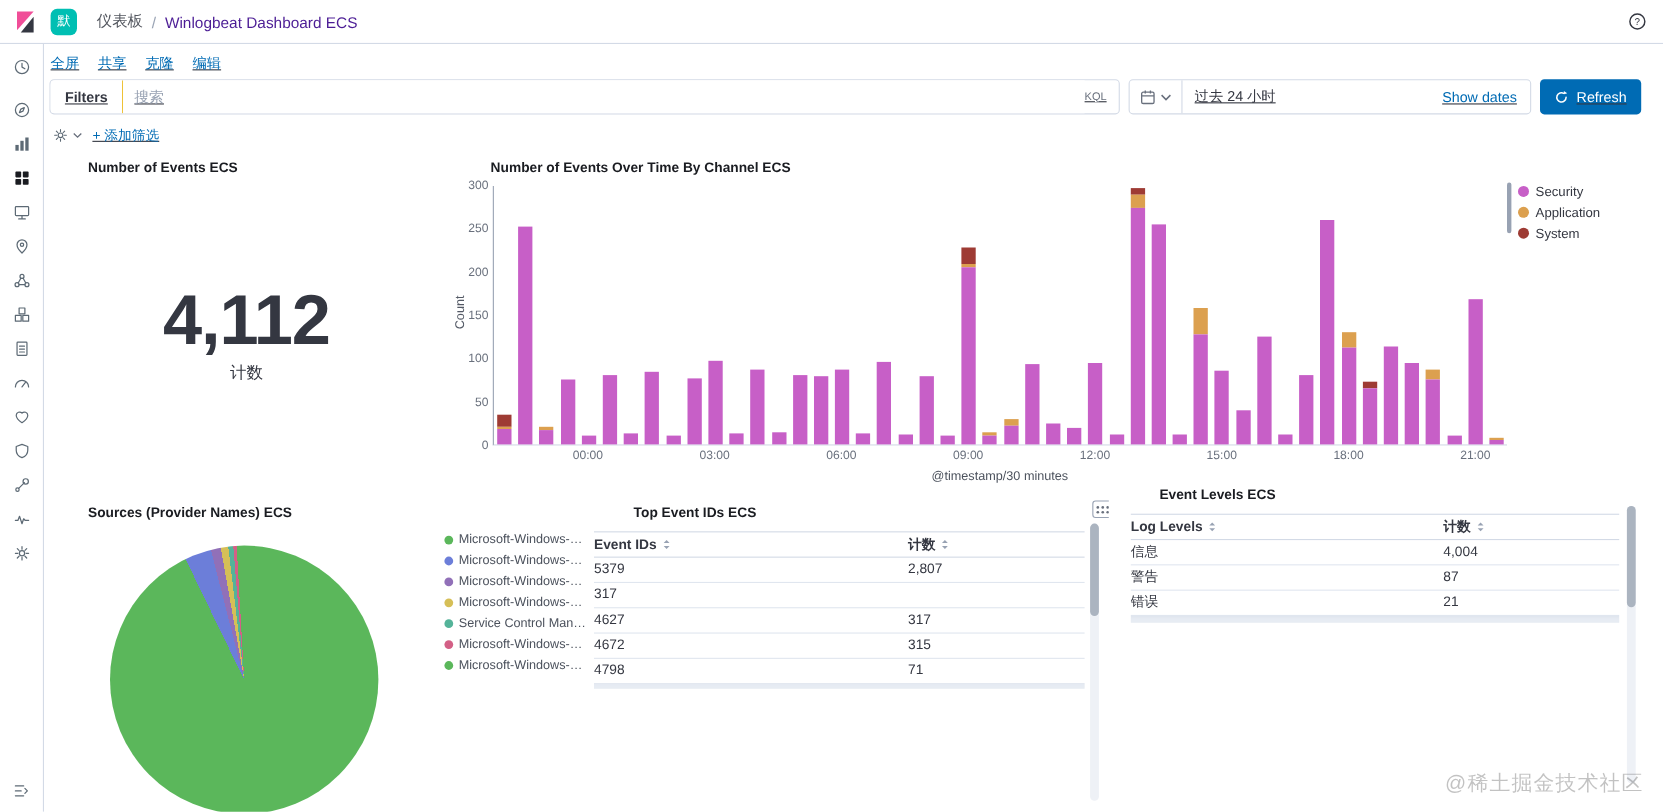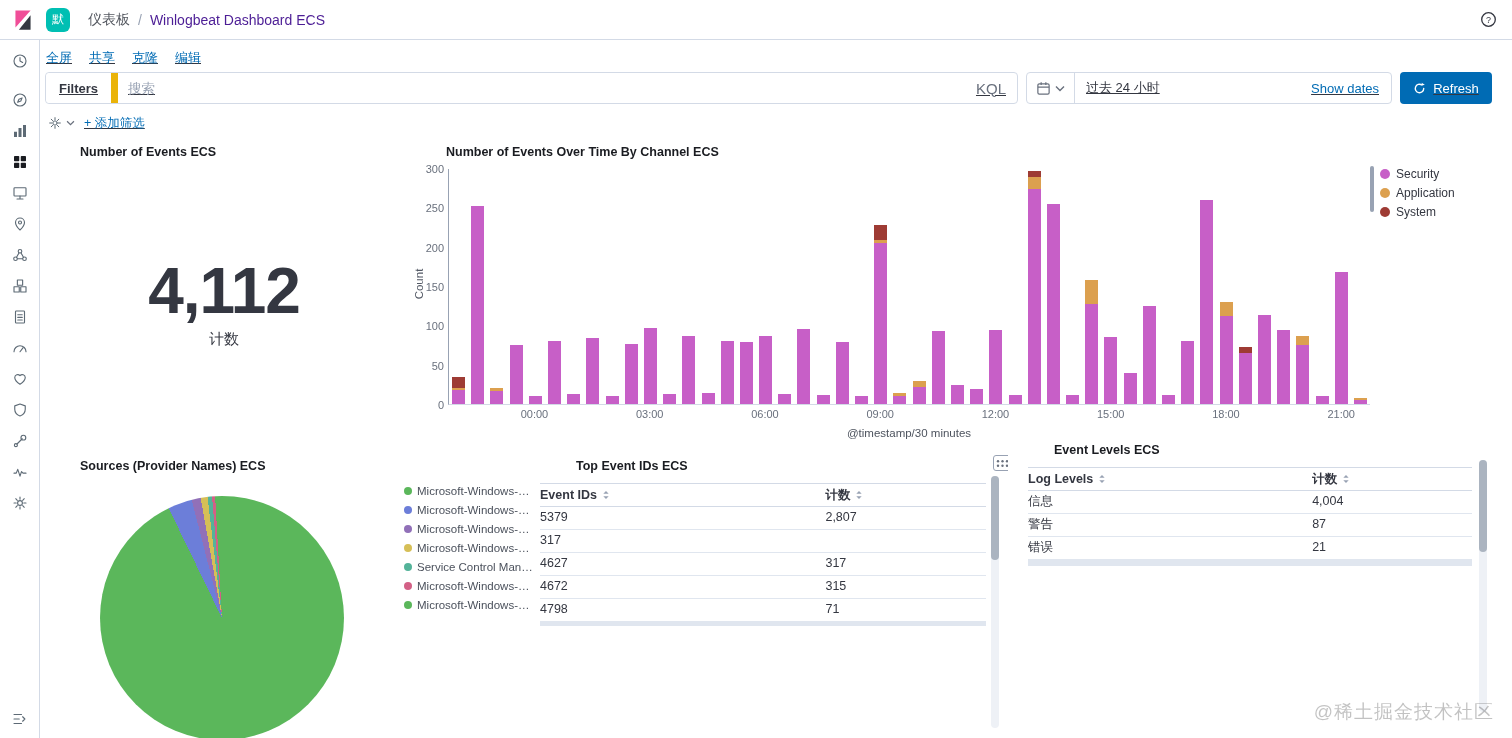--- a/index.html
+++ b/index.html
@@ -32,27 +32,27 @@
 
   .main { flex:1; position:relative;text-decoration:underline; }
 
   
   .toolbar { display:flex; gap:17px; padding:9px 0 0 6px; height:26px; }
   .tb-link { font-size:13px; color:#006BB4; cursor:pointer; }
 
   
   .querybar { display:flex; align-items:center; gap:8px; height:32px; margin:6px 20px 0 5px; }
   .search-group { flex:1; height:32px; border:1px solid #D3DAE6; border-radius:4px; display:flex; align-items:center; background:#fff; }
-  .filters-btn { height:100%; padding:0 13px; background:#fff; border:none; border-right:7px solid #eab308;
+  .filters-btn { height:100%; padding:0 13px; background:#fff; border:none; border-right:1px solid #eab308;
     border-radius:4px 0 0 4px; font-size:13px; font-weight:600; color:#343741; cursor:pointer;
     font-family:"Liberation Sans","DejaVu Sans",sans-serif; }
   .search-input { flex:1; height:100%; border:none; outline:none; padding:0 10px; font-size:13.5px; color:#343741;
     font-family:"Liberation Sans","DejaVu Sans",sans-serif; }
   .search-input::placeholder { color:#98A2B3; }
-  .kql { padding-right:11px; font-size:15px; color:#69707D; cursor:pointer; }
+  .kql { padding-right:11px; font-size:10px; color:#69707D; cursor:pointer; }
   .date-group { width:366px; height:32px; border:1px solid #D3DAE6; border-radius:4px; display:flex; align-items:center; background:#fff; }
   .cal-btn { height:100%; padding:0 9px; display:flex; align-items:center; gap:4px; border-right:1px solid #D3DAE6; cursor:pointer; }
   .time-range { flex:1; padding:0 11px; font-size:13px; color:#343741; cursor:pointer; }
   .show-dates { padding-right:12px; font-size:13px; color:#006BB4; white-space:nowrap; cursor:pointer; }
   .refresh-btn { width:92px; height:32px; background:#006BB4; color:#fff; border:none; border-radius:4px;
     display:flex; align-items:center; justify-content:center; gap:7px; font-size:13px; cursor:pointer;
     font-family:"Liberation Sans","DejaVu Sans",sans-serif; }
 
   
   .filterbar { display:flex; align-items:center; gap:9px; padding:8px 0 0 7px; height:30px; }

